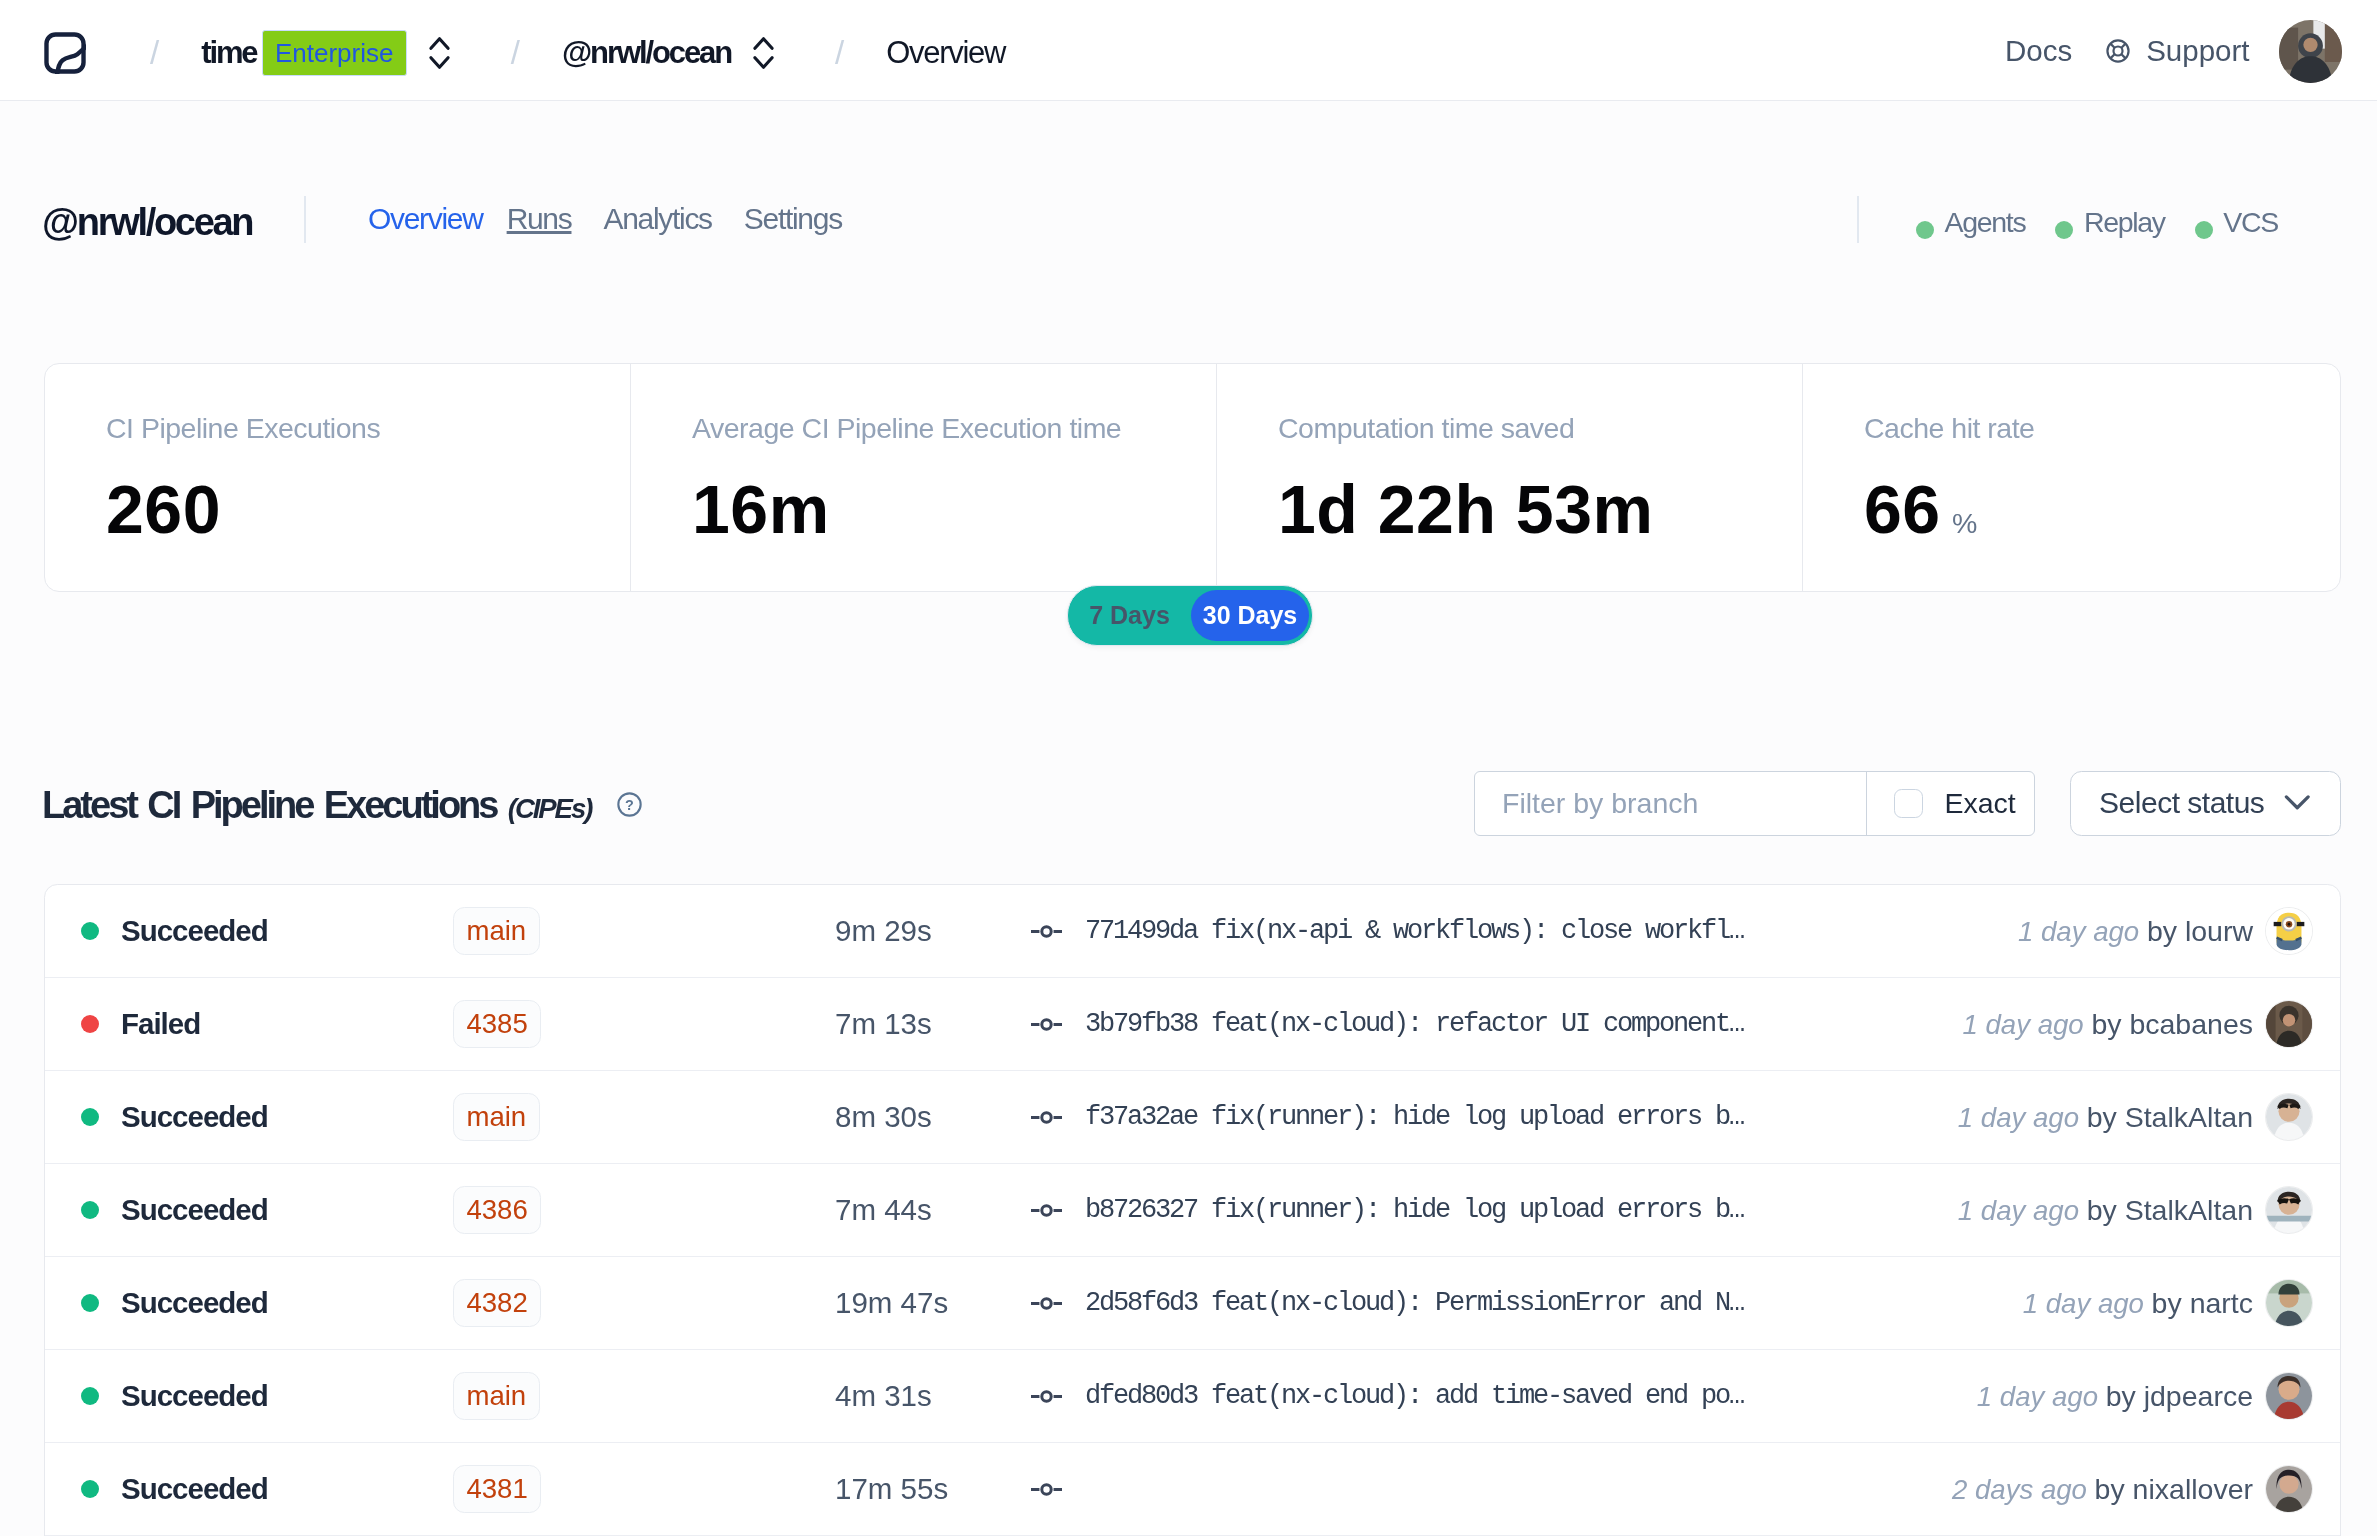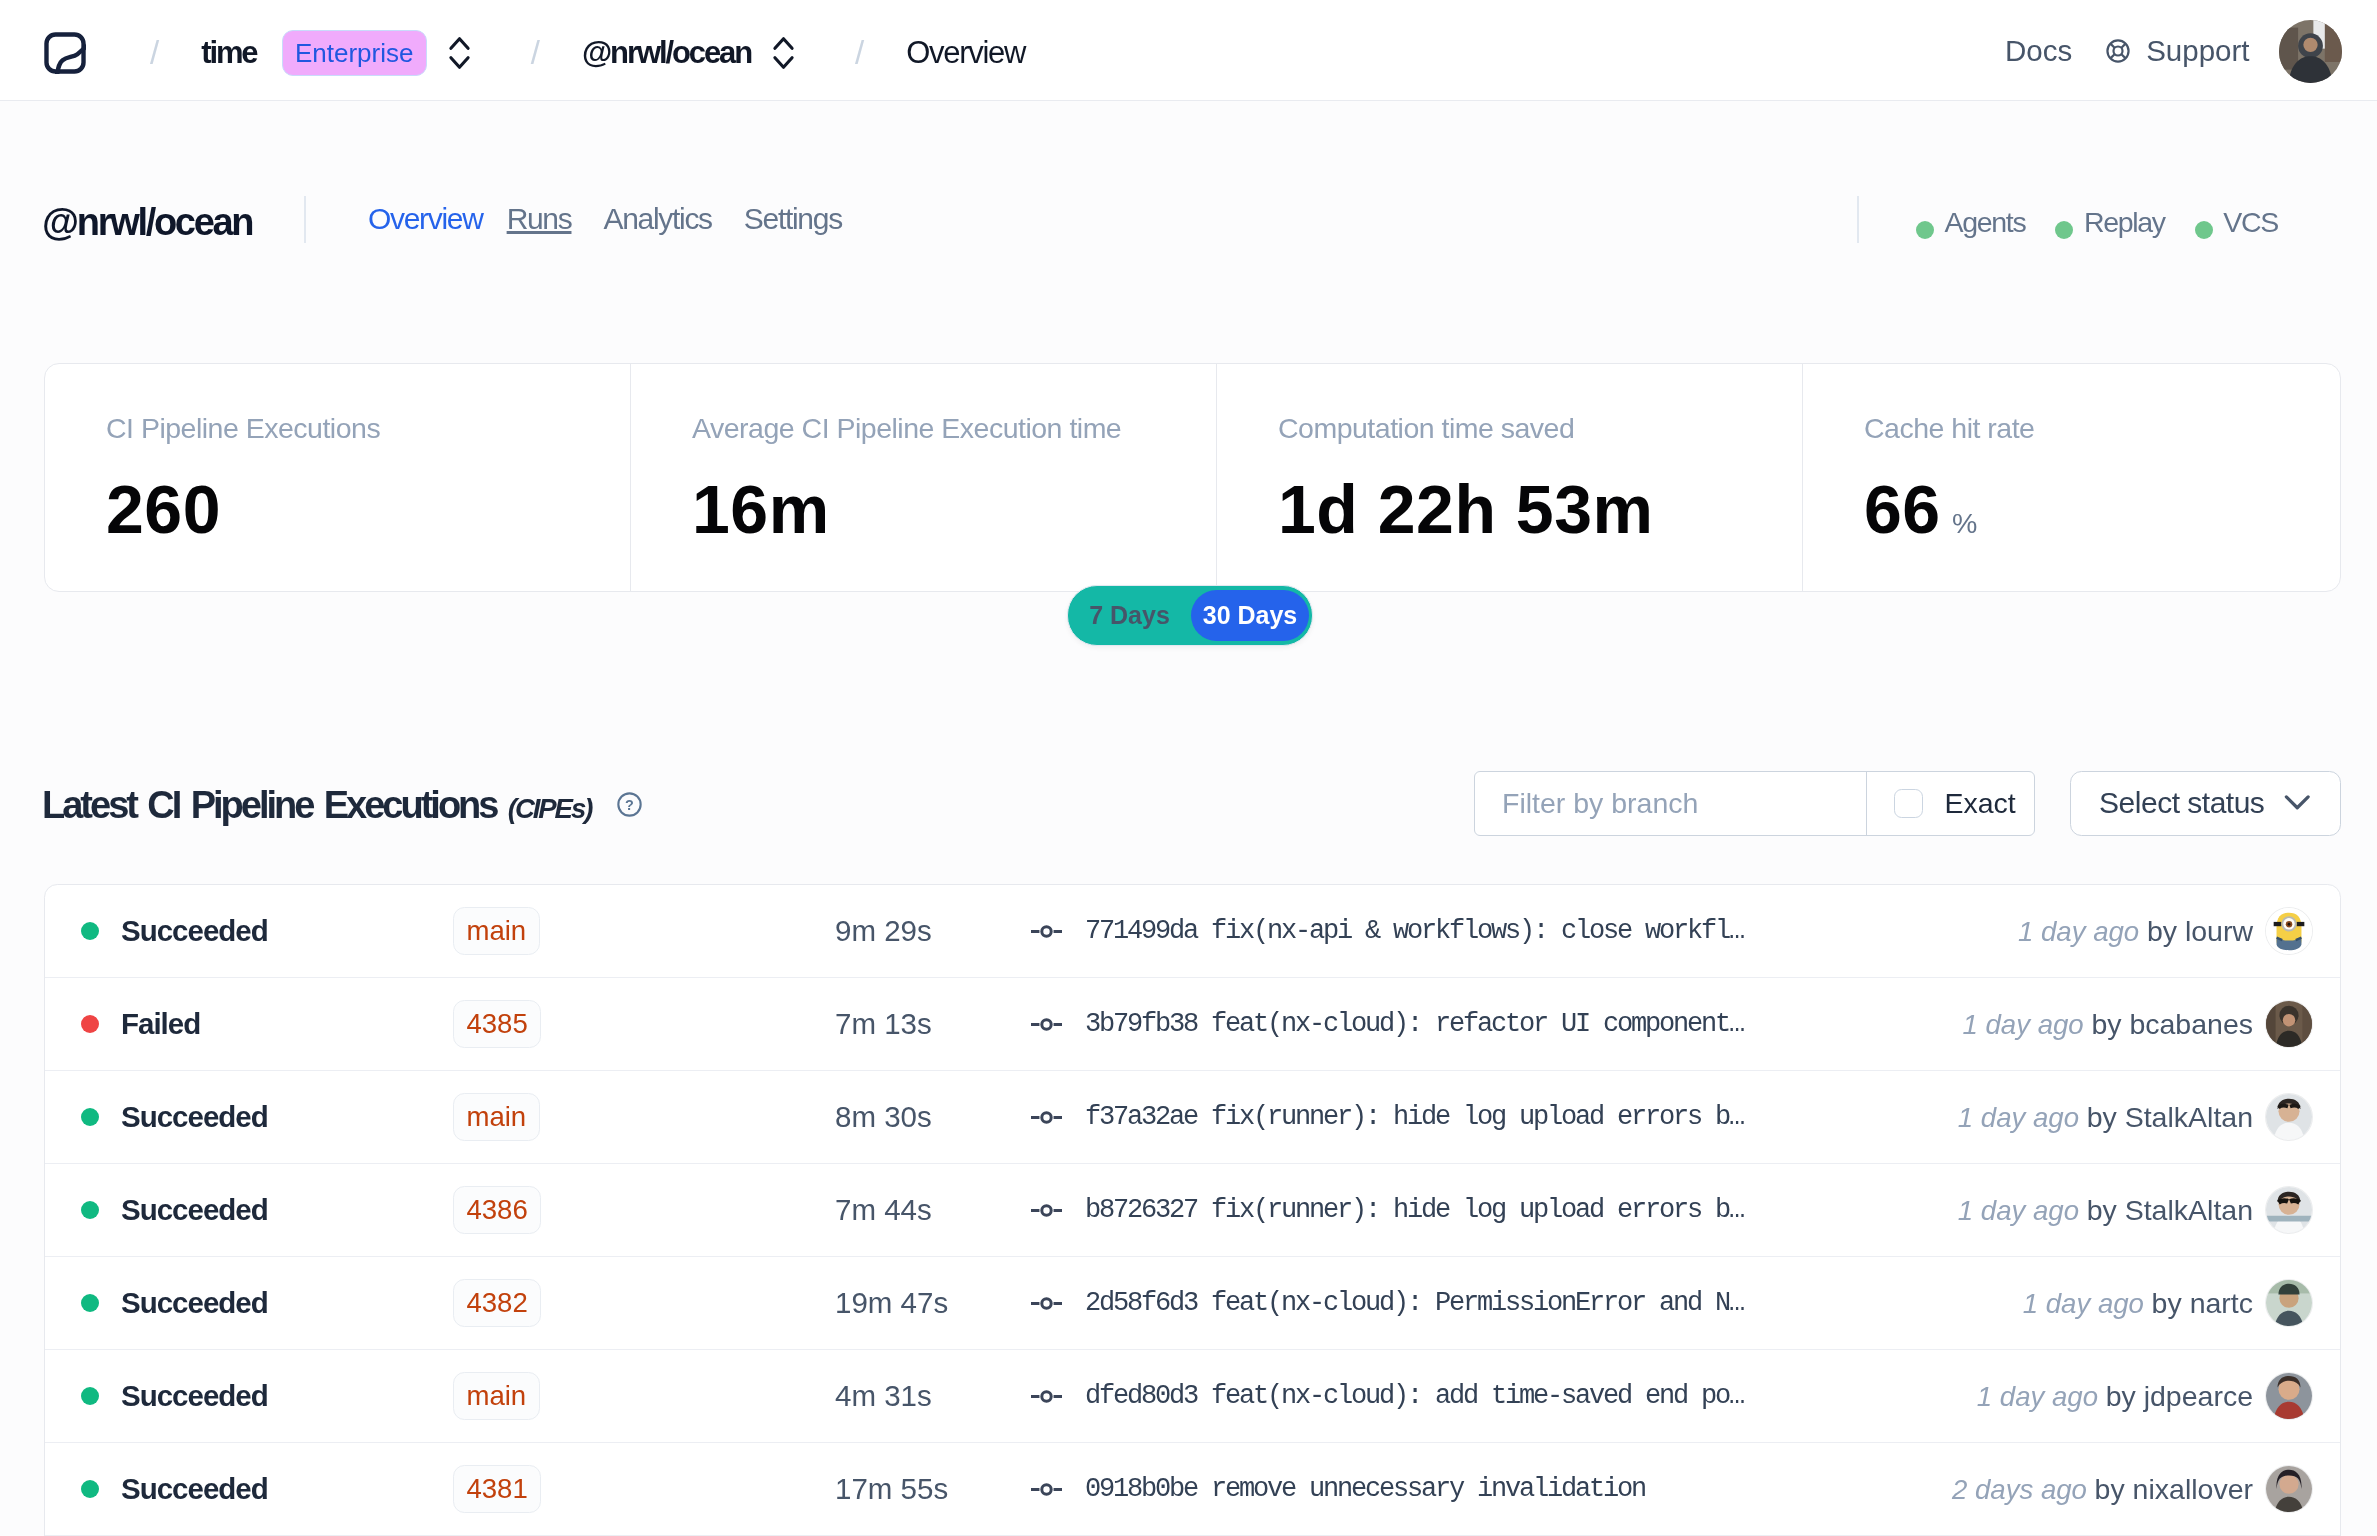--- a/index.html
+++ b/index.html
@@ -5,21 +5,21 @@
 * { margin:0; padding:0; box-sizing:border-box; }
 html,body { width:2378px; height:1537px; overflow:hidden; }
 body { background:#fcfcfd; font-family:"Liberation Sans", sans-serif; color:#0f172a; position:relative; }
 
 
 .nav { position:absolute; left:0; top:0; width:2378px; height:101px; background:#fff; border-bottom:1.9px solid #e9ebf0; }
 .nav-inner { position:absolute; left:44px; top:5.7px; height:95px; display:flex; align-items:center; }
 .logo { width:42px; height:42px; display:block; }
 .crumb-sep { color:#cbd5e1; font-size:33px; font-weight:400; margin:0 42px 0 58px; }
 .crumb { font-size:31px; font-weight:700; color:#111827; letter-spacing:-2.1px; }
-.ent-pill { display:inline-flex; align-items:center; justify-content:center; height:46px; padding:0 12.4px; margin-left:25px; background:#f0abfc; border:1.9px solid #c9dbfb; border-radius:11px; color:#2057e0; font-size:26px; font-weight:500; }
+.ent-pill { display:inline-flex; align-items:center; justify-content:center; height:46px; padding:0 12.4px; margin-left:5px; background:#84cc16; border:1.9px solid #c9dbfb; border-radius:3px; color:#2057e0; font-size:26px; font-weight:500; }
 .updown { margin-left:19px; }
 .crumb-light { font-size:31px; font-weight:500; color:#111827; letter-spacing:-1.3px; }
 .nav-right { position:absolute; right:36px; top:3.8px; height:95px; display:flex; align-items:center; }
 .nav-link { font-size:29.5px; font-weight:500; color:#475569; }
 .nav-avatar { width:63px; height:63px; border-radius:50%; overflow:hidden; margin-left:29.5px; }
 
 
 .subhead { position:absolute; left:0; top:177px; width:2378px; height:86px; }
 .ws-title { position:absolute; left:42px; top:24px; font-size:38px; font-weight:700; color:#0f172a; letter-spacing:-2.3px; }
 .vline { position:absolute; top:19px; width:1.9px; height:47px; background:#e2e8f0; }
@@ -305,21 +305,20 @@
   </div>
   <div class="row">
     <span class="rdot"></span>
       <span class="rstatus">Succeeded</span>
     <span class="rpill">4381</span>
       <span class="rdur">17m 55s</span>
     <svg class="rcommit-ic" width="31" height="27" viewBox="0 0 33 28">
         <path d="M0,14 H9 M24,14 H33" stroke="#3b4559" stroke-width="3.2"></path>
         <circle cx="16.5" cy="14" r="5" fill="none" stroke="#3b4559" stroke-width="3.2"></circle>
       </svg>
-    <span class="rmsg">0918b0be remove unnecessary invalidation</span>
     <span class="rwhen">2 days ago <b>by nixallover</b></span>
     <div class="ravatar"><svg width="46" height="46" viewBox="0 0 48 48">
           <rect width="48" height="48" fill="#a8a39f"></rect>
           <circle cx="24" cy="19" r="10" fill="#d3a98f"></circle>
           <path d="M11,24 C10,9 17,4 24,4 C31,4 38,9 37,24 C36,14 33,10 24,10 C15,10 12,14 11,24 Z" fill="#241f26"></path>
           <path d="M9,48 C11,37 17,32 24,32 C31,32 37,37 39,48 Z" fill="#44403b"></path>
         </svg></div>
   </div>
   <div class="row"></div>
 </div>

